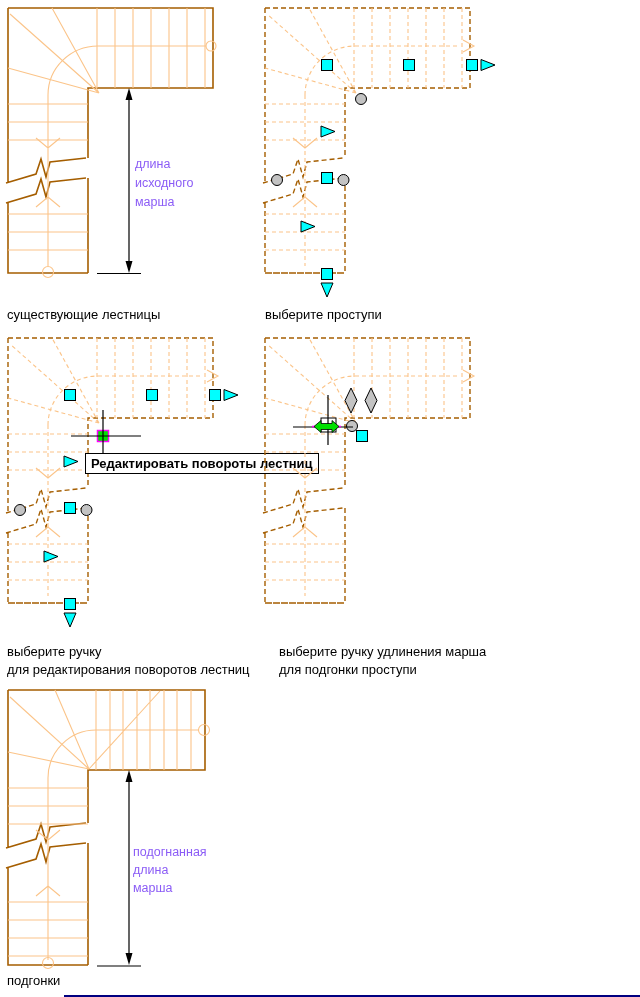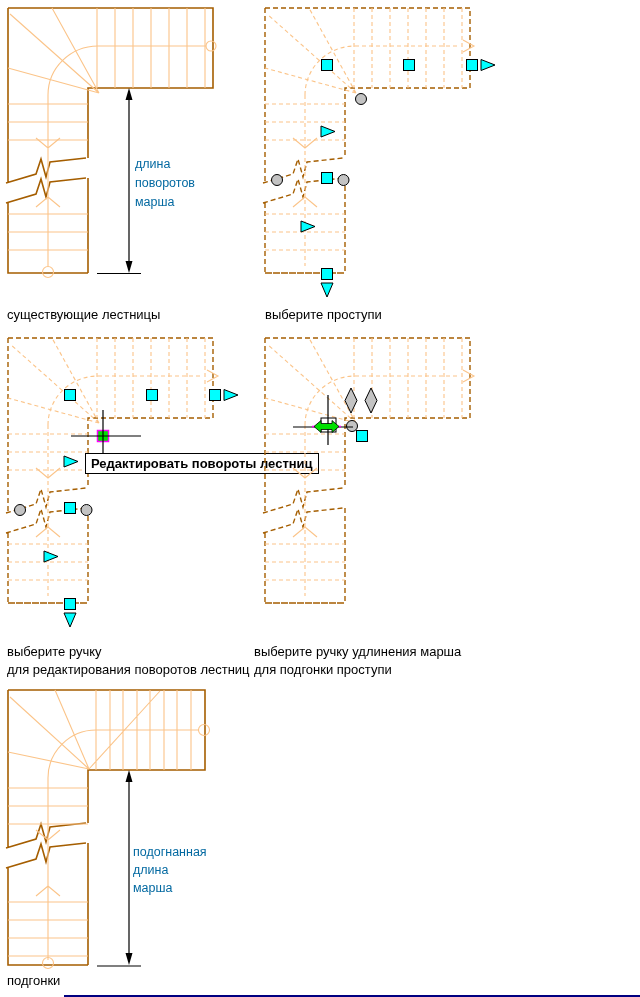--- a/index.html
+++ b/index.html
@@ -1,20 +1,20 @@
 <!DOCTYPE html>
 <html style="--outline: #A55E00; --tread: #FBC489; --grip_cyan: #00FFFF; --grip_gray: #C3C3C3; --grip_green: #00E100; --grip_magenta: #FF00FF; --divider: #000080; --text: #000000;"><head>
 <meta charset="utf-8">
 <style>
   html,body{margin:0;padding:0;background:#fff;}
   .page{position:relative;width:640px;height:997px;background:#fff;
         font-family:"Liberation Sans",sans-serif;overflow:hidden;}
   .page svg{position:absolute;overflow:visible;}
   .cap{position:absolute;font-size:13px;color:#000000;white-space:nowrap;line-height:17.5px;}
-  .dimlbl{position:absolute;font-size:12.5px;color:#0369a1;line-height:19px;white-space:nowrap;}
+  .dimlbl{position:absolute;font-size:12.5px;color:#8b5cf6;line-height:19px;white-space:nowrap;}
   .dimlbl span{display:block;}
   .tooltip{position:absolute;border:1px solid #000;background:#fff;color:#000;
            font-weight:bold;font-size:13px;line-height:17px;padding:1px 5px;white-space:nowrap;}
   .divider{position:absolute;left:64px;right:0;bottom:0;height:2px;background:var(--divider);}
   
   .sd{stroke:var(--outline);stroke-width:1.6;fill:none;}
   .sl{stroke:var(--tread);stroke-width:1.1;fill:none;}
   .dd{stroke:var(--outline);stroke-width:1.4;fill:none;stroke-dasharray:5 3;}
   .dl{stroke:var(--tread);stroke-width:1.1;fill:none;stroke-dasharray:4 3;}
   .blk{stroke:#000;stroke-width:1.2;fill:none;}
@@ -51,21 +51,21 @@
       <circle class="sl" cx="48" cy="272" r="5.5"></circle>
     </g>
     <g>
       <path class="blk" d="M129,92 V269 M97,273.5 H141"></path>
       <polygon class="fb" points="129,88 125.5,100 132.5,100"></polygon>
       <polygon class="fb" points="129,273 125.5,261 132.5,261"></polygon>
     </g>
   </svg>
   <div class="dimlbl" style="left:135px;top:155px">
     <span>длина</span>
-    <span>поворотов</span>
+    <span>исходного</span>
     <span>марша</span>
   </div>
   <div class="cap" style="left:7px;top:306px">существующие лестницы</div>
 
   <svg style="left:255px;top:0" width="255" height="302" viewBox="255 0 255 302">
     <g>
       <path class="dd" d="M265,8 H470 V88 H345 V158 M265,8 V182
                           M263,183 L293,174 L298,159 L303,177 L307,162 L343,158
                           M263,203 L293,194 L298,179 L303,197 L307,182 L343,178
                           M265,203 V273 H345 M345,178 V273 M265,273 H345"></path>
@@ -164,21 +164,21 @@
       <circle class="gg" cx="352" cy="426" r="5.5"></circle>
       <rect class="gs" x="356.5" y="430.5" width="11" height="11"></rect>
     </g>
     <g>
       <rect class="wrect" x="321" y="418" width="15" height="14"></rect>
       <path class="blk" d="M293,427 H353 M328,395 V445"></path>
       <path class="mag" d="M312,426.5 H341"></path>
       <path class="garrow" d="M314,426.5 L321,420.5 L321,423.5 L332,423.5 L332,420.5 L339,426.5 L332,432.5 L332,429.5 L321,429.5 L321,432.5 Z"></path>
     </g>
   </svg>
-  <div class="cap" style="left:254px;top:643px">
+  <div class="cap" style="left:279px;top:643px">
     <div>выберите ручку удлинения марша</div>
     <div>для подгонки проступи</div>
   </div>
 
   <svg style="left:0;top:682px" width="240" height="300" viewBox="0 682 240 300">
     <g>
       <path class="sd" d="M8,690 H205 V770 H88 V823 M8,690 V847
                           M6,848 L36,839 L41,824 L46,842 L50,827 L86,823
                           M6,868 L36,859 L41,844 L46,862 L50,847 L86,843
                           M8,868 V965 H88 M88,843 V965 M8,965 H88"></path>

